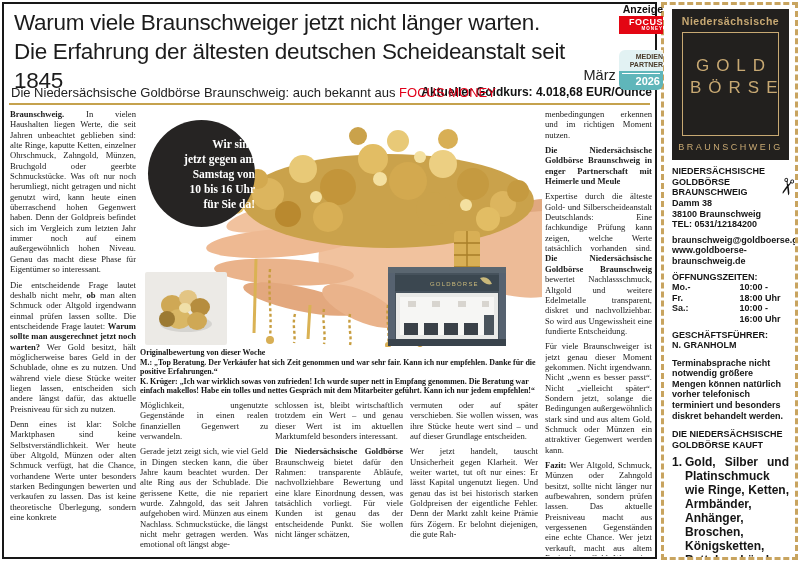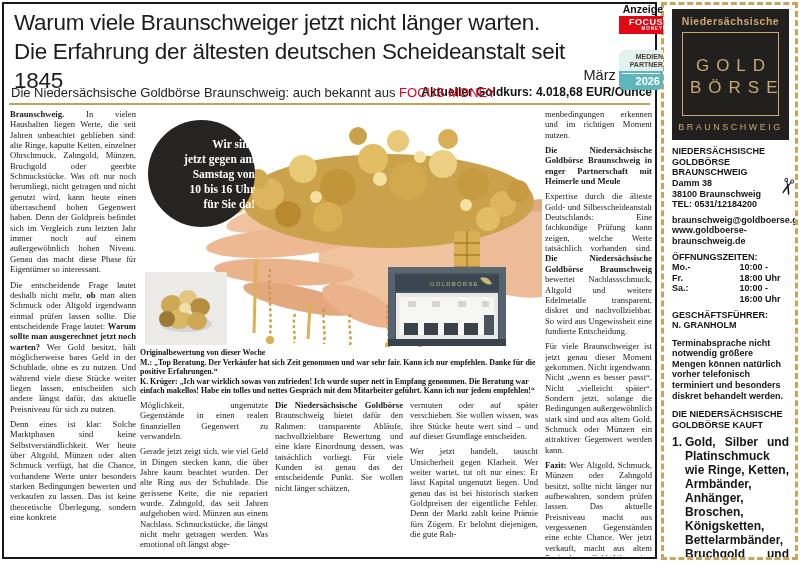--- a/index.html
+++ b/index.html
@@ -59,21 +59,21 @@
   .caption { position:absolute; left:140px; top:348px; width:404px; height:50px;
              font-family:"Liberation Serif",serif; font-weight:bold;
              font-size:7.9px; line-height:9.6px; color:#141414; overflow:hidden; }
 
   
   .sidebar { position:absolute; left:661px; top:2px; width:137px; height:558px;
              border:3px dashed #c8a45f; background:#fff; padding:4px 6px 4px 8px;
              font-size:9px; line-height:10.6px; font-weight:bold; color:#151515; overflow:hidden; }
   .logo-box { background:#22201e; text-align:center; padding:7px 4px 8px; margin:0 0 6px; }
   .logo-top { color:#c8a973; font-size:10.5px; letter-spacing:0.5px; margin-bottom:5px; }
-  .logo-square { border:1px solid #c8a973; margin:0 6px 6px; padding:22px 0 16px; }
+  .logo-square { border:1px solid #c8a973; margin:0 6px 6px; padding:22px 0 36px; }
   .logo-word { color:#c8a973; font-size:17px; letter-spacing:7px; line-height:22px;
                font-weight:400; text-indent:7px; }
   .logo-bottom { color:#c8a973; font-size:9px; letter-spacing:2.5px; font-weight:400; }
   .scissors { position:absolute; right:0px; top:176px; font-size:22px; color:#111;
               transform:rotate(105deg); font-weight:400; }
   .sb-block { margin-bottom:5px; }
   .sb-line  { display:block; }
   .hours-row { display:flex;gap:44px; }
   .hours-row .d { width:34px; }
   .sb-note { font-weight:bold; margin:7px 0 8px; }
@@ -233,20 +233,21 @@
     <p><span>Die entscheidende Frage lautet deshalb nicht mehr,</span> <b>ob</b> <span>man alten Schmuck oder Altgold irgendwann einmal prüfen lassen sollte. Die entscheidende Frage lautet:</span> <b>Warum sollte man ausgerechnet jetzt noch warten?</b> <span>Wer Gold besitzt, hält möglicherweise bares Geld in der Schublade, ohne es zu nutzen. Und während viele diese Stücke weiter liegen lassen, entscheiden sich andere längst dafür, das aktuelle Preisniveau für sich zu nutzen.</span></p>
     <p>Denn eines ist klar: Solche Marktphasen sind keine Selbstverständlichkeit. Wer heute über Altgold, Münzen oder alten Schmuck verfügt, hat die Chance, vorhandene Werte unter besonders starken Bedingungen bewerten und verkaufen zu lassen. Das ist keine theoretische Überlegung, sondern eine konkrete</p>
   </div>
 
   <div class="body-col col2">
     <p>Möglichkeit, ungenutzte Gegenstände in einen realen finanziellen Gegenwert zu verwandeln.</p>
     <p>Gerade jetzt zeigt sich, wie viel Geld in Dingen stecken kann, die über Jahre kaum beachtet wurden. Der alte Ring aus der Schublade. Die gerissene Kette, die nie repariert wurde. Zahngold, das seit Jahren aufgehoben wird. Münzen aus einem Nachlass. Schmuckstücke, die längst nicht mehr getragen werden. Was emotional oft längst abge-</p>
   </div>
 
   <div class="body-col col3">
+    <p>schlossen ist, bleibt wirtschaftlich trotzdem ein Wert – und genau dieser Wert ist im aktuellen Marktumfeld besonders interessant.</p>
     <p><b>Die Niedersächsische Goldbörse</b> <span>Braunschweig bietet dafür den Rahmen: transparente Abläufe, nachvollziehbare Bewertung und eine klare Einordnung dessen, was tatsächlich vorliegt. Für viele Kunden ist genau das der entscheidende Punkt. Sie wollen nicht länger schätzen,</span></p>
   </div>
 
   <div class="body-col col4">
     <p>vermuten oder auf später verschieben. Sie wollen wissen, was ihre Stücke heute wert sind – und auf dieser Grundlage entscheiden.</p>
     <p>Wer jetzt handelt, tauscht Unsicherheit gegen Klarheit. Wer weiter wartet, tut oft nur eines: Er lässt Kapital ungenutzt liegen. Und genau das ist bei historisch starken Goldpreisen der eigentliche Fehler. Denn der Markt zahlt keine Prämie fürs Zögern. Er belohnt diejenigen, die gute Rah-</p>
   </div>
 
   <div class="body-col col5">
     <p>menbedingungen erkennen und im richtigen Moment nutzen.</p>

